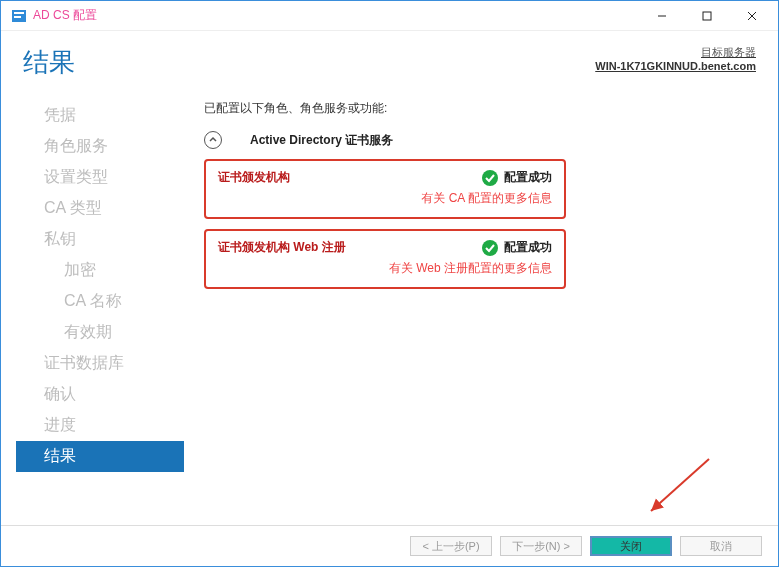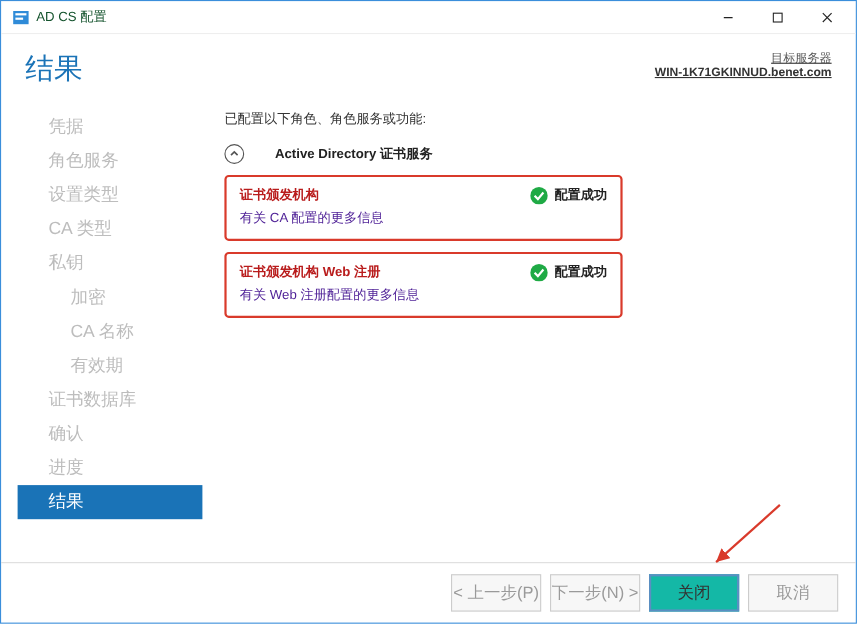--- a/index.html
+++ b/index.html
@@ -1,20 +1,20 @@
 <!DOCTYPE html>
 <html><head>
 <meta charset="utf-8">
 <style>
   * { box-sizing: border-box; margin: 0; padding: 0; }
   body { font-family: "Microsoft YaHei", "Segoe UI", sans-serif; font-size: 12px; background: #fff; }
   .window { width: 779px; height: 567px; border: 1px solid #3a8edb; position: relative; background: #fff; display: flex; flex-direction: column; }
   .titlebar { height: 30px; display: flex; align-items: center; padding: 0 4px; border-bottom: 1px solid #eee; }
   .titlebar .app-icon { width: 16px; height: 16px; margin: 0 6px; }
-  .titlebar .title { flex: 1; font-size: 12px; color: #14532d; }
+  .titlebar .title { flex: 1; font-size: 12px; color: #ec4899; }
   .titlebar .win-controls { display: flex; }
   .titlebar .win-btn { width: 45px; height: 28px; display: flex; align-items: center; justify-content: center; cursor: default; }
   .titlebar .win-btn svg { stroke: #222; }
   .header-area { padding: 14px 22px 10px 22px; display: flex; align-items: flex-start; }
   .header-title { font-size: 26px; color: #1a73b7; font-weight: 300; flex: 1; }
   .target-block { text-align: right; font-size: 11px; color: #333; text-decoration: underline; }
   .target-label { color: #555; }
   .target-name { font-weight: bold; }
   .body-area { flex: 1; display: flex; padding: 0 0 0 15px; overflow: hidden; }
   .sidebar { width: 168px; padding-top: 10px; }
@@ -24,23 +24,23 @@
   .content { flex: 1; padding: 10px 20px 0 20px; font-size: 12px; }
   .intro { color: #333; margin-bottom: 14px; }
   .section-head { display: flex; align-items: center; margin-bottom: 10px; gap: 20px; }
   .section-head .chev-btn { width: 18px; height: 18px; border: 1.5px solid #555; border-radius: 50%; display:flex; align-items:center; justify-content:center; margin-right: 8px; }
   .section-head .sh-title { font-weight: bold; color: #222; }
   .result-card { border: 2px solid #d93a2b; border-radius: 4px; padding: 8px 12px 10px 12px; margin-bottom: 10px; width: 362px; }
   .result-row { display: flex; align-items: center; }
   .result-name { font-weight: bold; flex: 1; color: #b91c1c; }
   .status-icon { width: 16px; height: 16px; margin-right: 6px; }
   .status-text { font-weight: bold; color: #222; }
-  .result-link { color: #4c1d95; margin-top: 4px; cursor: pointer; }
+  .result-link { color: #ef4444; margin-top: 4px; cursor: pointer; text-align: right; }
   .button-bar { border-top: 1px solid #ddd; padding: 10px 16px; display: flex; justify-content: flex-end; gap: 8px; position: relative; }
-  .btn { min-width: 82px; height: 34px; font-size: 15px; background: #efefef; border: 1px solid #aaa; color: #333; display: inline-flex; align-items: center; justify-content: center; cursor: pointer; }
+  .btn { min-width: 82px; height: 20px; font-size: 11px; background: #efefef; border: 1px solid #aaa; color: #333; display: inline-flex; align-items: center; justify-content: center; cursor: pointer; }
   .btn.disabled { color: #9a9a9a; border-color: #ccc; cursor: default; background: #f7f7f7; }
   .btn.primary { border: 2px solid #5a8fc2; background: #14b8a6; }
   .arrow-annot { position: absolute; left: 640px; top: 450px; pointer-events: none; }
 </style>
 </head>
 <body>
 
 <div class="window">
 
   <div class="titlebar">

